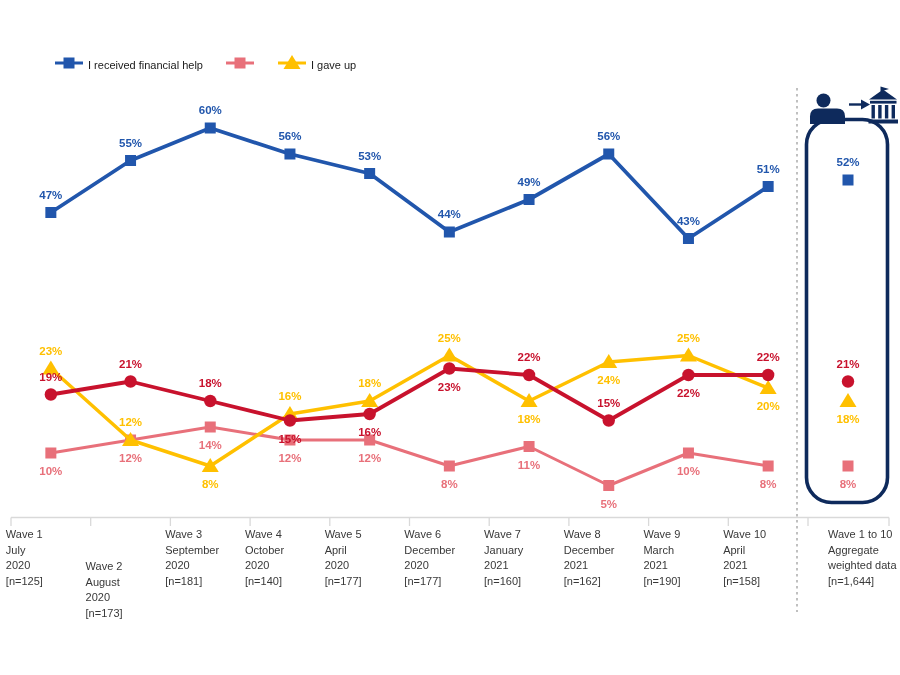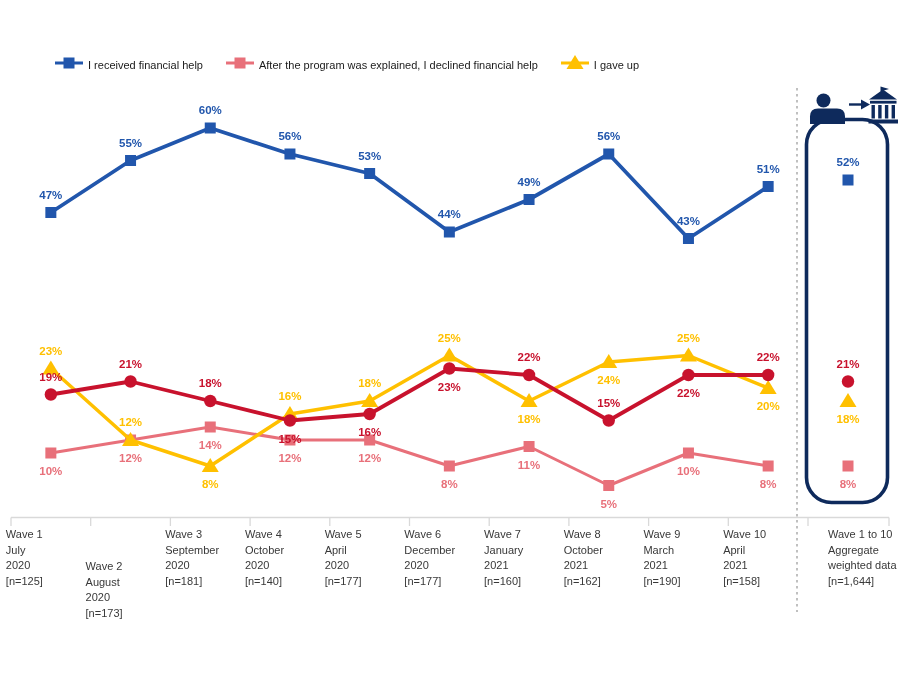--- a/index.html
+++ b/index.html
@@ -32,21 +32,20 @@
           <line x1="1" y1="8" x2="29" y2="8" stroke="#2156AC" stroke-width="3"></line>
           <rect x="9.5" y="2.5" width="11" height="11" fill="#2156AC"></rect>
         </svg>
         <span class="legend-label">I received financial help</span>
       </div>
       <div class="legend-item">
         <svg width="30" height="16">
           <line x1="1" y1="8" x2="29" y2="8" stroke="#E8707A" stroke-width="3"></line>
           <rect x="9.5" y="2.5" width="11" height="11" fill="#E8707A"></rect>
         </svg>
-        <span class="legend-label">After the program was explained, I declined financial help</span>
       </div>
       <div class="legend-item">
         <svg width="30" height="16">
           <line x1="1" y1="8" x2="29" y2="8" stroke="#FFC000" stroke-width="3"></line>
           <polygon points="15,0 6.5,14 23.5,14" fill="#FFC000"></polygon>
         </svg>
         <span class="legend-label">I gave up</span>
       </div>
     </div>
   <svg id="plot" width="900" height="675" viewBox="0 0 900 675">
@@ -213,21 +212,21 @@
 [n=177]</div>
       <div class="xlabel" style="left: 404.35px; top: 527px;">Wave 6
 December
 2020
 [n=177]</div>
       <div class="xlabel" style="left: 484.05px; top: 527px;">Wave 7
 January
 2021
 [n=160]</div>
       <div class="xlabel" style="left: 563.75px; top: 527px;">Wave 8
-October
+December
 2021
 [n=162]</div>
       <div class="xlabel" style="left: 643.45px; top: 527px;">Wave 9
 March
 2021
 [n=190]</div>
       <div class="xlabel" style="left: 723.15px; top: 527px;">Wave 10
 April
 2021
 [n=158]</div>

